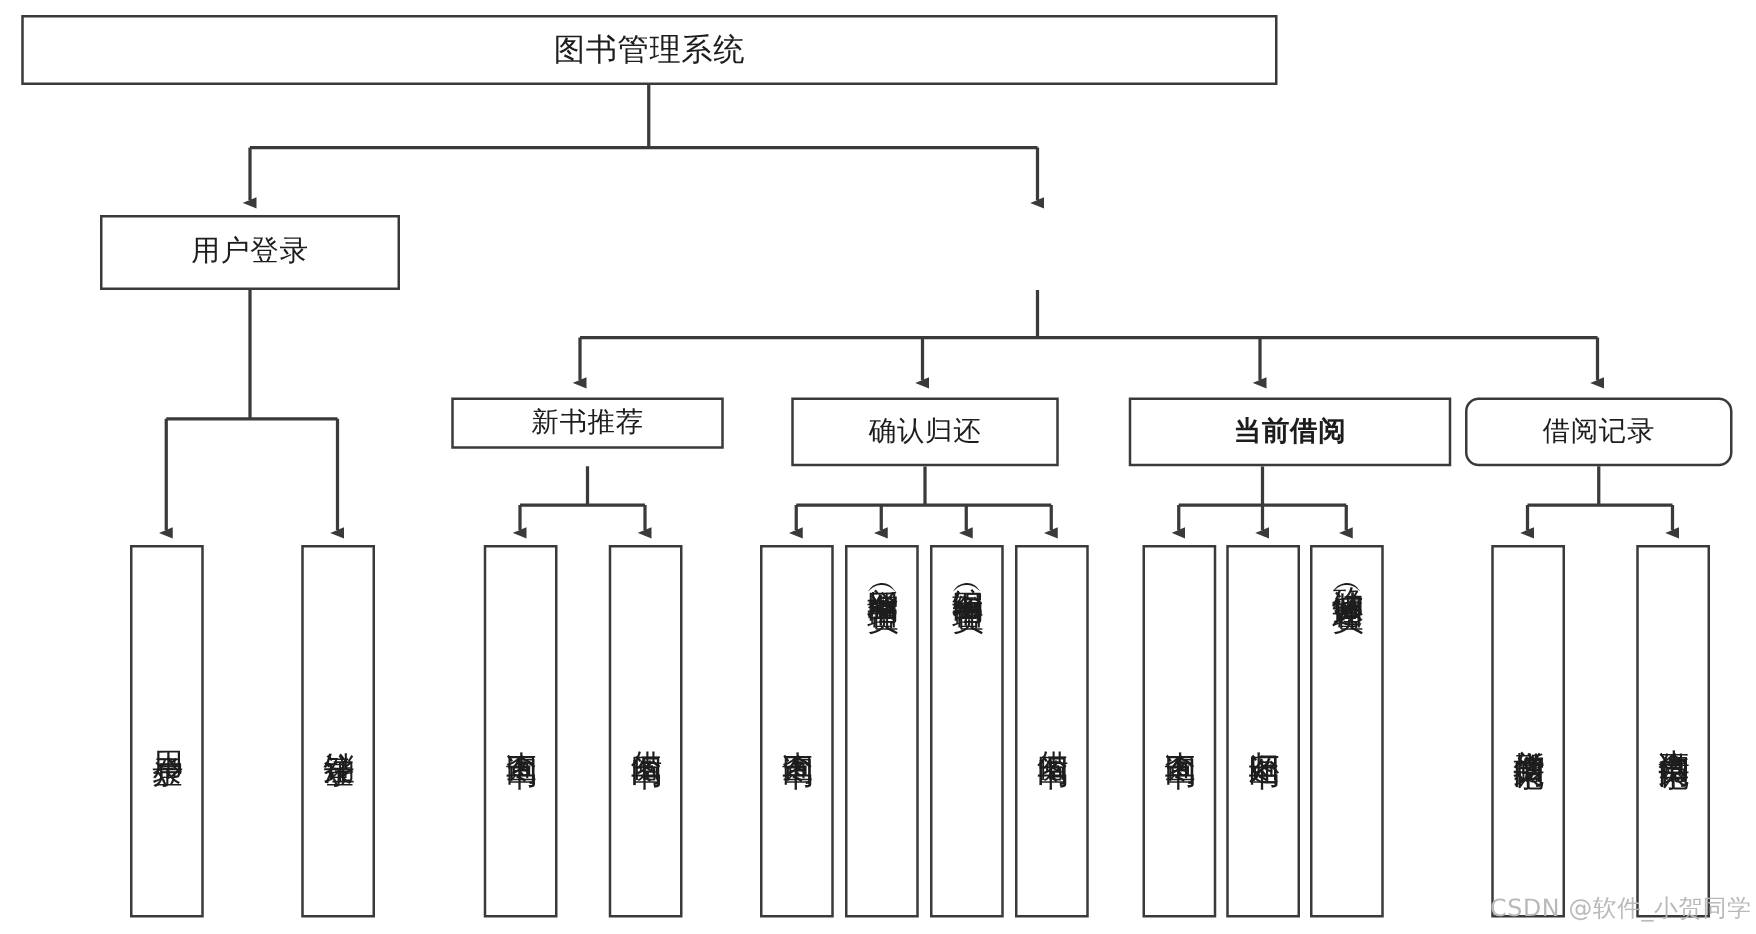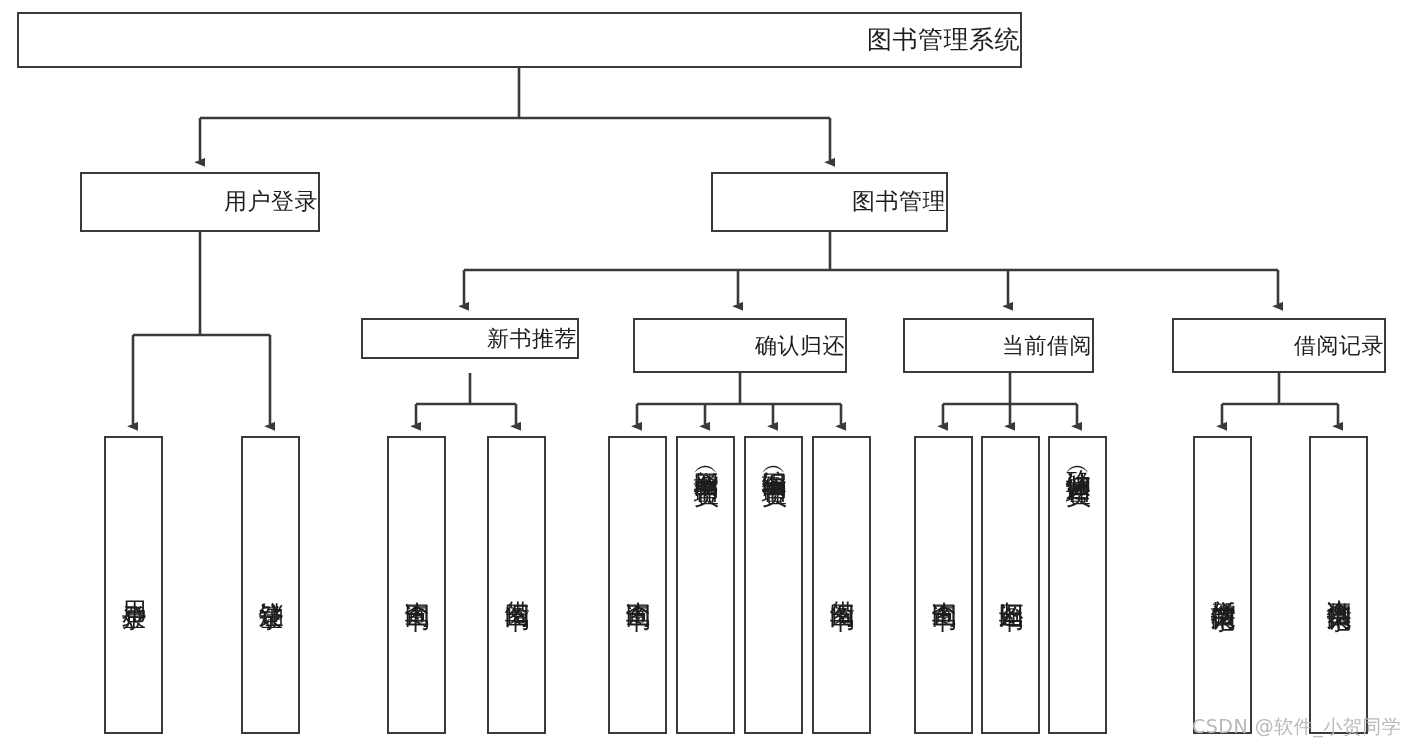--- a/index.html
+++ b/index.html
@@ -20,21 +20,21 @@
     width:1405px;height:747px;
     pointer-events:none;
   }
   .node{
     position:absolute;
     box-sizing:border-box;
     border:2px solid #3a3a3a;
     background:#ffffff;
     display:flex;
     align-items:center;
-    justify-content:flex-end;
+    justify-content:center;
     color:#1d1d1d;
   }
   .node .lbl{
     display:block;
     text-align:center;
     line-height:1.18;
     letter-spacing:0.5px;
   }
   
   .tier-root{ font-size:25px; }
@@ -123,37 +123,34 @@
   </svg>
 
   <div class="node tier-root" style="left:17px;top:12px;width:1005px;height:56px;">
     <span class="lbl">图书管理系统</span>
   </div>
 
   <div class="node tier-2" style="left:80px;top:172px;width:240px;height:60px;">
     <span class="lbl">用户登录</span>
   </div>
 
-  <div class="node tier-2" style="left:711px;top:172px;width:237px;height:60px;">
-    <span class="lbl">图书管理</span>
-  </div>
 
   <div class="node tier-3" style="left:361px;top:318px;width:218px;height:41px;">
     <span class="lbl">新书推荐</span>
   </div>
 
   <div class="node tier-3" style="left:633px;top:318px;width:214px;height:55px;">
     <span class="lbl">确认归还</span>
   </div>
 
-  <div class="node tier-3" style="left:903px;top:318px;width:191px;height:55px;">
+  <div class="node tier-3" style="left:903px;top:318px;width:258px;height:55px;font-weight:bold;">
     <span class="lbl">当前借阅</span>
   </div>
 
-  <div class="node tier-3" style="left:1172px;top:318px;width:214px;height:55px;">
+  <div class="node tier-3" style="left:1172px;top:318px;width:214px;height:55px;border-radius:11px;">
     <span class="lbl">借阅记录</span>
   </div>
 
   <div class="node leaf centerish" style="left:104px;top:436px;width:59px;height:298px;">
     <span class="lbl">用户登录</span>
   </div>
 
   <div class="node leaf centerish" style="left:241px;top:436px;width:59px;height:298px;">
     <span class="lbl">注销登录</span>
   </div>

